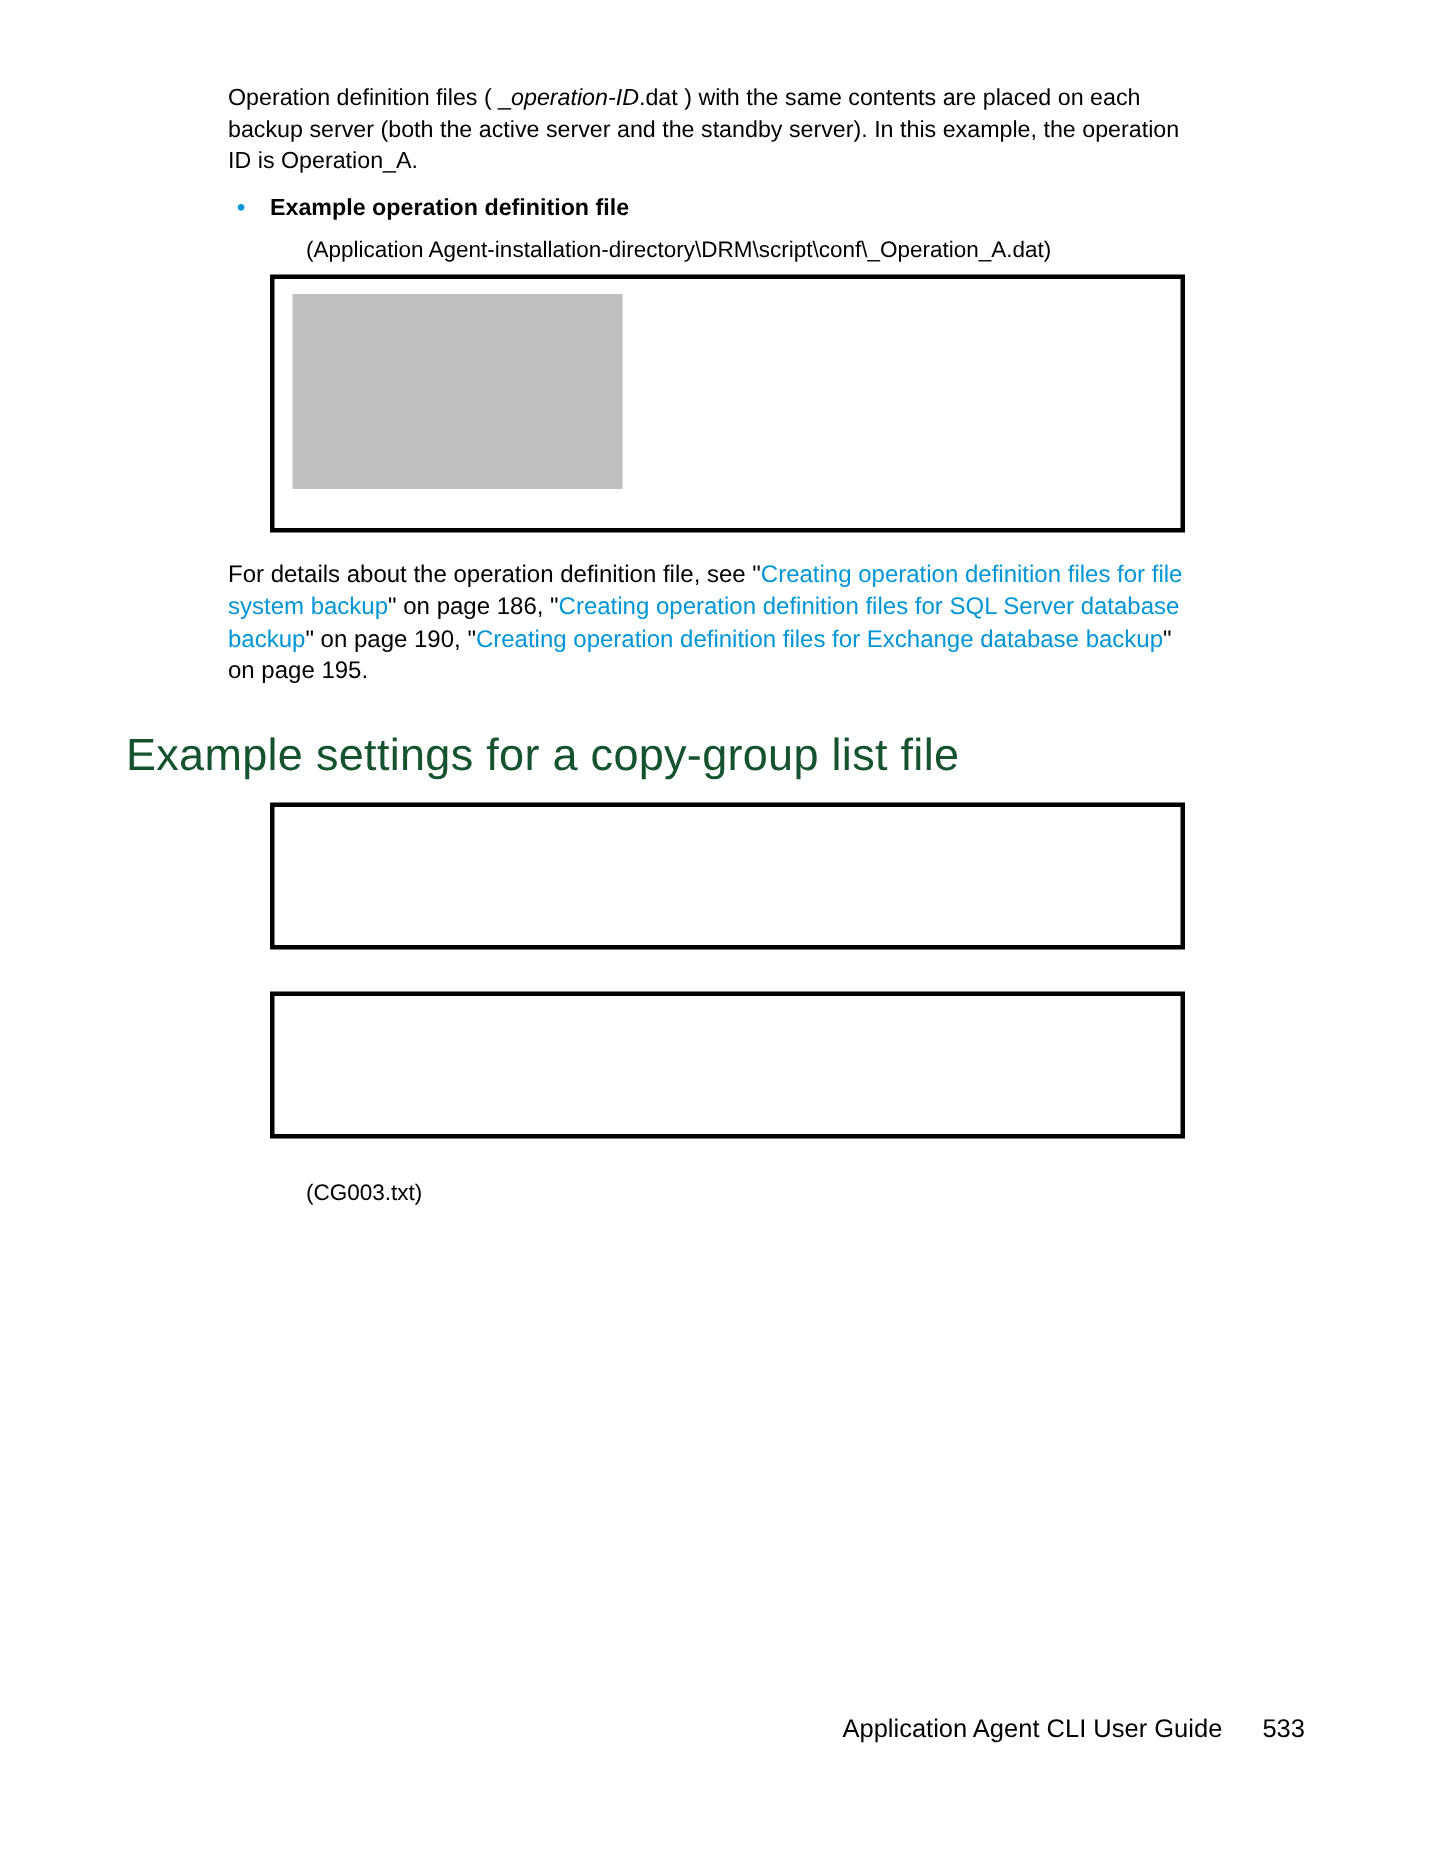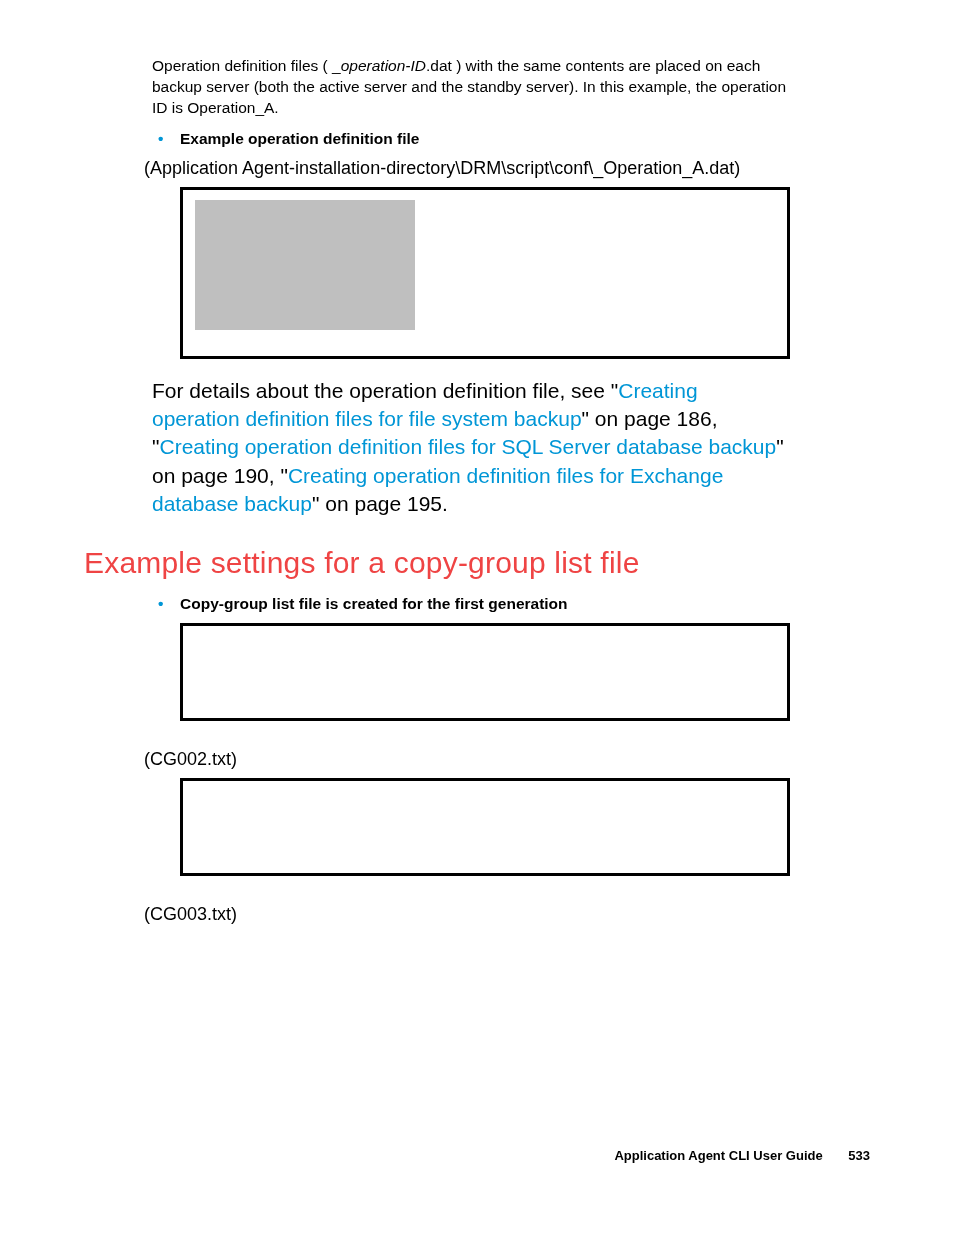--- a/index.html
+++ b/index.html
@@ -42,22 +42,22 @@
   }
   ul.bullet-list > li::before {
     content: "•";
     position: absolute;
     left: 6px;
     top: 0;
     color: #0096d6;
     font-size: 15.5px;
   }
   .sub-paren {
-    margin-left: 60px;
-    font-size: 18px;
+    margin-left: 120px;
+    font-size: 15px;
     margin-top: 2px;
     margin-bottom: 8px;
   }
   .code-box {
     margin-left: 96px;
     margin-right: 0;
     border: 3px solid #000;
     box-sizing: border-box;
     background: #fff;
   }
@@ -68,47 +68,46 @@
   }
   .grey-block {
     position: absolute;
     top: 10px;
     left: 12px;
     width: 220px;
     height: 130px;
     background: #bfbfbf;
   }
   .ref-text {
-    font-size: 21px;
+    font-size: 16px;
     line-height: 1.35;
     margin-left: 68px;
     margin-top: 14px;
     margin-bottom: 28px;
   }
   .link {
     color: #0096d6;
   }
   h2.section-heading {
     font-family: Arial, Helvetica, sans-serif;
     font-weight: 300;
     font-size: 30px;
-    color: #ef4444;
+    color: #14532d;
     margin: 10px 0 14px 0;
     letter-spacing: 0.2px;
   }
   .code-box.gen {
     height: 98px;
     margin-bottom: 28px;
   }
   .footer {
     position: absolute;
     bottom: 72px;
     right: 84px;
-    font-size: 13px;
-    font-weight: bold;
+    font-size: 17px;
   }
   .footer .pagenum {
     display: inline-block;
     margin-left: 22px;
   }
 </style>
 </head>
 <body>
 
 <div class="page">
@@ -128,28 +127,22 @@
     <div class="grey-block"></div>
   </div>
 
   <div class="ref-text">
     <span>For details about the operation definition file, see "</span><span class="link">Creating operation definition files for file system backup</span><span>" on page 186, "</span><span class="link">Creating operation definition files for SQL Server database backup</span><span>" on page 190, "</span><span class="link">Creating operation definition files for Exchange database backup</span><span>" on page 195.</span>
   </div>
 
   <h2 class="section-heading">Example settings for a copy-group list file</h2>
 
 
-  <ul class="bullet-list">
-    <li>
-      <span>Copy-group list file is created for the first generation</span>
-    </li>
-  </ul>
   <div class="code-box gen"></div>
 
-  <div class="sub-paren">(CG002.txt)</div>
   <div class="code-box gen"></div>
 
   <div class="sub-paren">(CG003.txt)</div>
 
 </div>
 
 <div class="footer">
   <span>Application Agent CLI User Guide</span>
   <span class="pagenum">533</span>
 </div>

